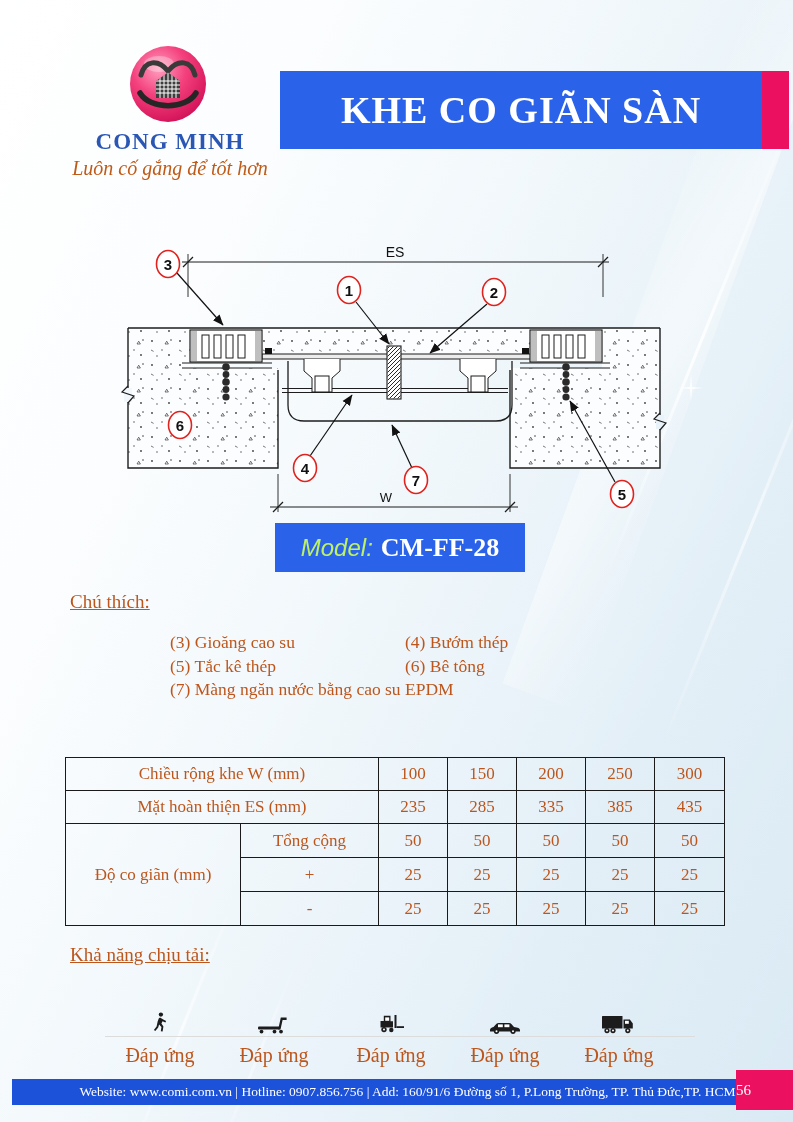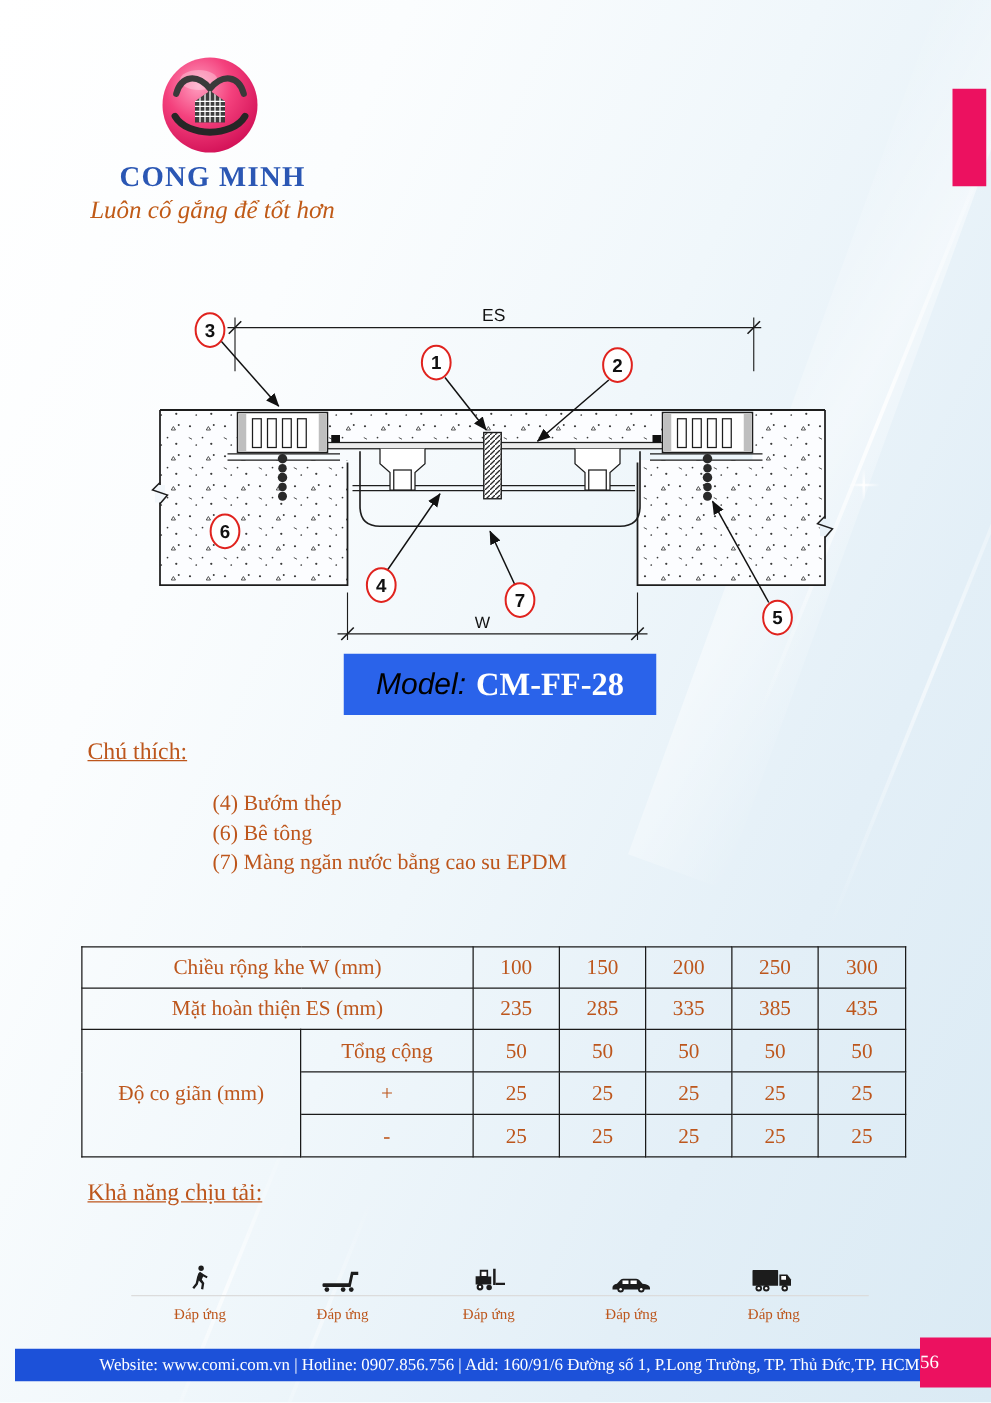--- a/index.html
+++ b/index.html
@@ -25,41 +25,41 @@
     display:flex; align-items:center; justify-content:center; }
   .banner-title { color:#ffffff; font-size:38px; font-weight:bold; letter-spacing:1px; }
   .banner-accent { position:absolute; left:762px; top:71px; width:27px; height:78px; background:#ec1160; }
 
   
   .drawing { position:absolute; left:120px; top:240px; }
 
   
   .model-box { position:absolute; left:275px; top:523px; width:250px; height:49px; background:#2a63ea;
     display:flex; align-items:center; justify-content:center; gap:8px; }
-  .model-label { color:#000000; font-family:"Liberation Sans",sans-serif; font-style:italic; font-size:24px; }
+  .model-label { color:#bef264; font-family:"Liberation Sans",sans-serif; font-style:italic; font-size:24px; }
   .model-value { color:#fff; font-size:26px; font-weight:bold; }
 
   
   .section-heading { position:absolute; font-size:19px; color:#bd561c; text-decoration:underline; }
   .legend-rows { position:absolute; left:170px; top:631px; font-size:17.5px; color:#bd561c; line-height:23.5px; }
   .legend-row { display:flex; }
   .legend-cell-l { width:235px; }
 
   
   .spec-table { position:absolute; left:65px; top:757px; border-collapse:collapse;
     font-size:17px; color:#bd561c; text-align:center; }
   .spec-table td { border:1.6px solid #1a1a1a; padding:0 4px; }
   .spec-table tr.r1 td, .spec-table tr.r2 td { height:33px; }
   .spec-table tr.r3 td, .spec-table tr.r4 td, .spec-table tr.r5 td { height:34px; }
 
   
   .load-line { position:absolute; left:105px; top:1036px; width:590px; height:1px; background:#dcdcdc; }
   .load-item { position:absolute; top:1008px; width:90px; text-align:center; }
   .load-icon { height:27px; display:flex; align-items:flex-end; justify-content:center; }
-  .load-label { margin-top:9px; font-size:12px; color:#bd561c; }
+  .load-label { margin-top:9px; font-size:20px; color:#bd561c; }
 
   
   .footer-bar { position:absolute; left:0; top:1079px; width:736px; height:26px; background:#1c51d9;
     display:flex; align-items:center; justify-content:center; padding-left:55px;margin-left:12px; }
   .footer-info { color:#ffffff; font-size:13.5px; white-space:nowrap; }
   .page-box { position:absolute; left:736px; top:1070px; width:57px; height:40px; background:#ec1160;
     display:flex; align-items:center; }
   .page-num { color:#ffffff; font-size:15px; }
 </style>
 </head>
@@ -93,20 +93,23 @@
       <g clip-path="url(#houseclip)" stroke="#ffffff" stroke-width="1">
         <path d="M32 28 V55 M36 28 V55 M40 28 V55 M44 28 V55 M48 28 V55"></path>
         <path d="M27 37 H53 M27 41 H53 M27 45 H53 M27 49 H53"></path>
       </g>
       <path d="M12 49 C22 66 58 66 68 49" stroke="#262626" stroke-width="5.5" fill="none" stroke-linecap="round"></path>
     </svg>
   </div>
   <div class="brand-name">CONG MINH</div>
   <div class="brand-slogan">Luôn cố gắng để tốt hơn</div>
 
+  <div class="banner">
+    <span class="banner-title">KHE CO GIÃN SÀN</span>
+  </div>
   <div class="banner-accent"></div>
 
   <svg class="drawing" width="560" height="280" viewBox="0 0 560 280">
     <defs>
       <pattern id="conc" width="28" height="24" patternUnits="userSpaceOnUse">
         <circle cx="4" cy="5" r="0.9" fill="#3c3c3c"></circle>
         <circle cx="14" cy="14" r="0.7" fill="#3c3c3c"></circle>
         <circle cx="23" cy="4" r="0.8" fill="#3c3c3c"></circle>
         <circle cx="9" cy="20" r="0.7" fill="#3c3c3c"></circle>
         <circle cx="21" cy="19" r="0.9" fill="#3c3c3c"></circle>
@@ -263,23 +266,25 @@
   </svg>
 
   <div class="model-box">
     <span class="model-label">Model:</span>
     <span class="model-value">CM-FF-28</span>
   </div>
 
   <div class="section-heading" style="left:70px; top:591px;">Chú thích:</div>
   <div class="legend-rows">
     <div class="legend-row">
+      <span class="legend-cell-l">(3) Gioăng cao su</span>
       <span>(4) Bướm thép</span>
     </div>
     <div class="legend-row">
+      <span class="legend-cell-l">(5) Tắc kê thép</span>
       <span>(6) Bê tông</span>
     </div>
     <div class="legend-row">
       <span>(7) Màng ngăn nước bằng cao su EPDM</span>
     </div>
   </div>
 
   <table class="spec-table">
     <colgroup>
       <col style="width:175px">

